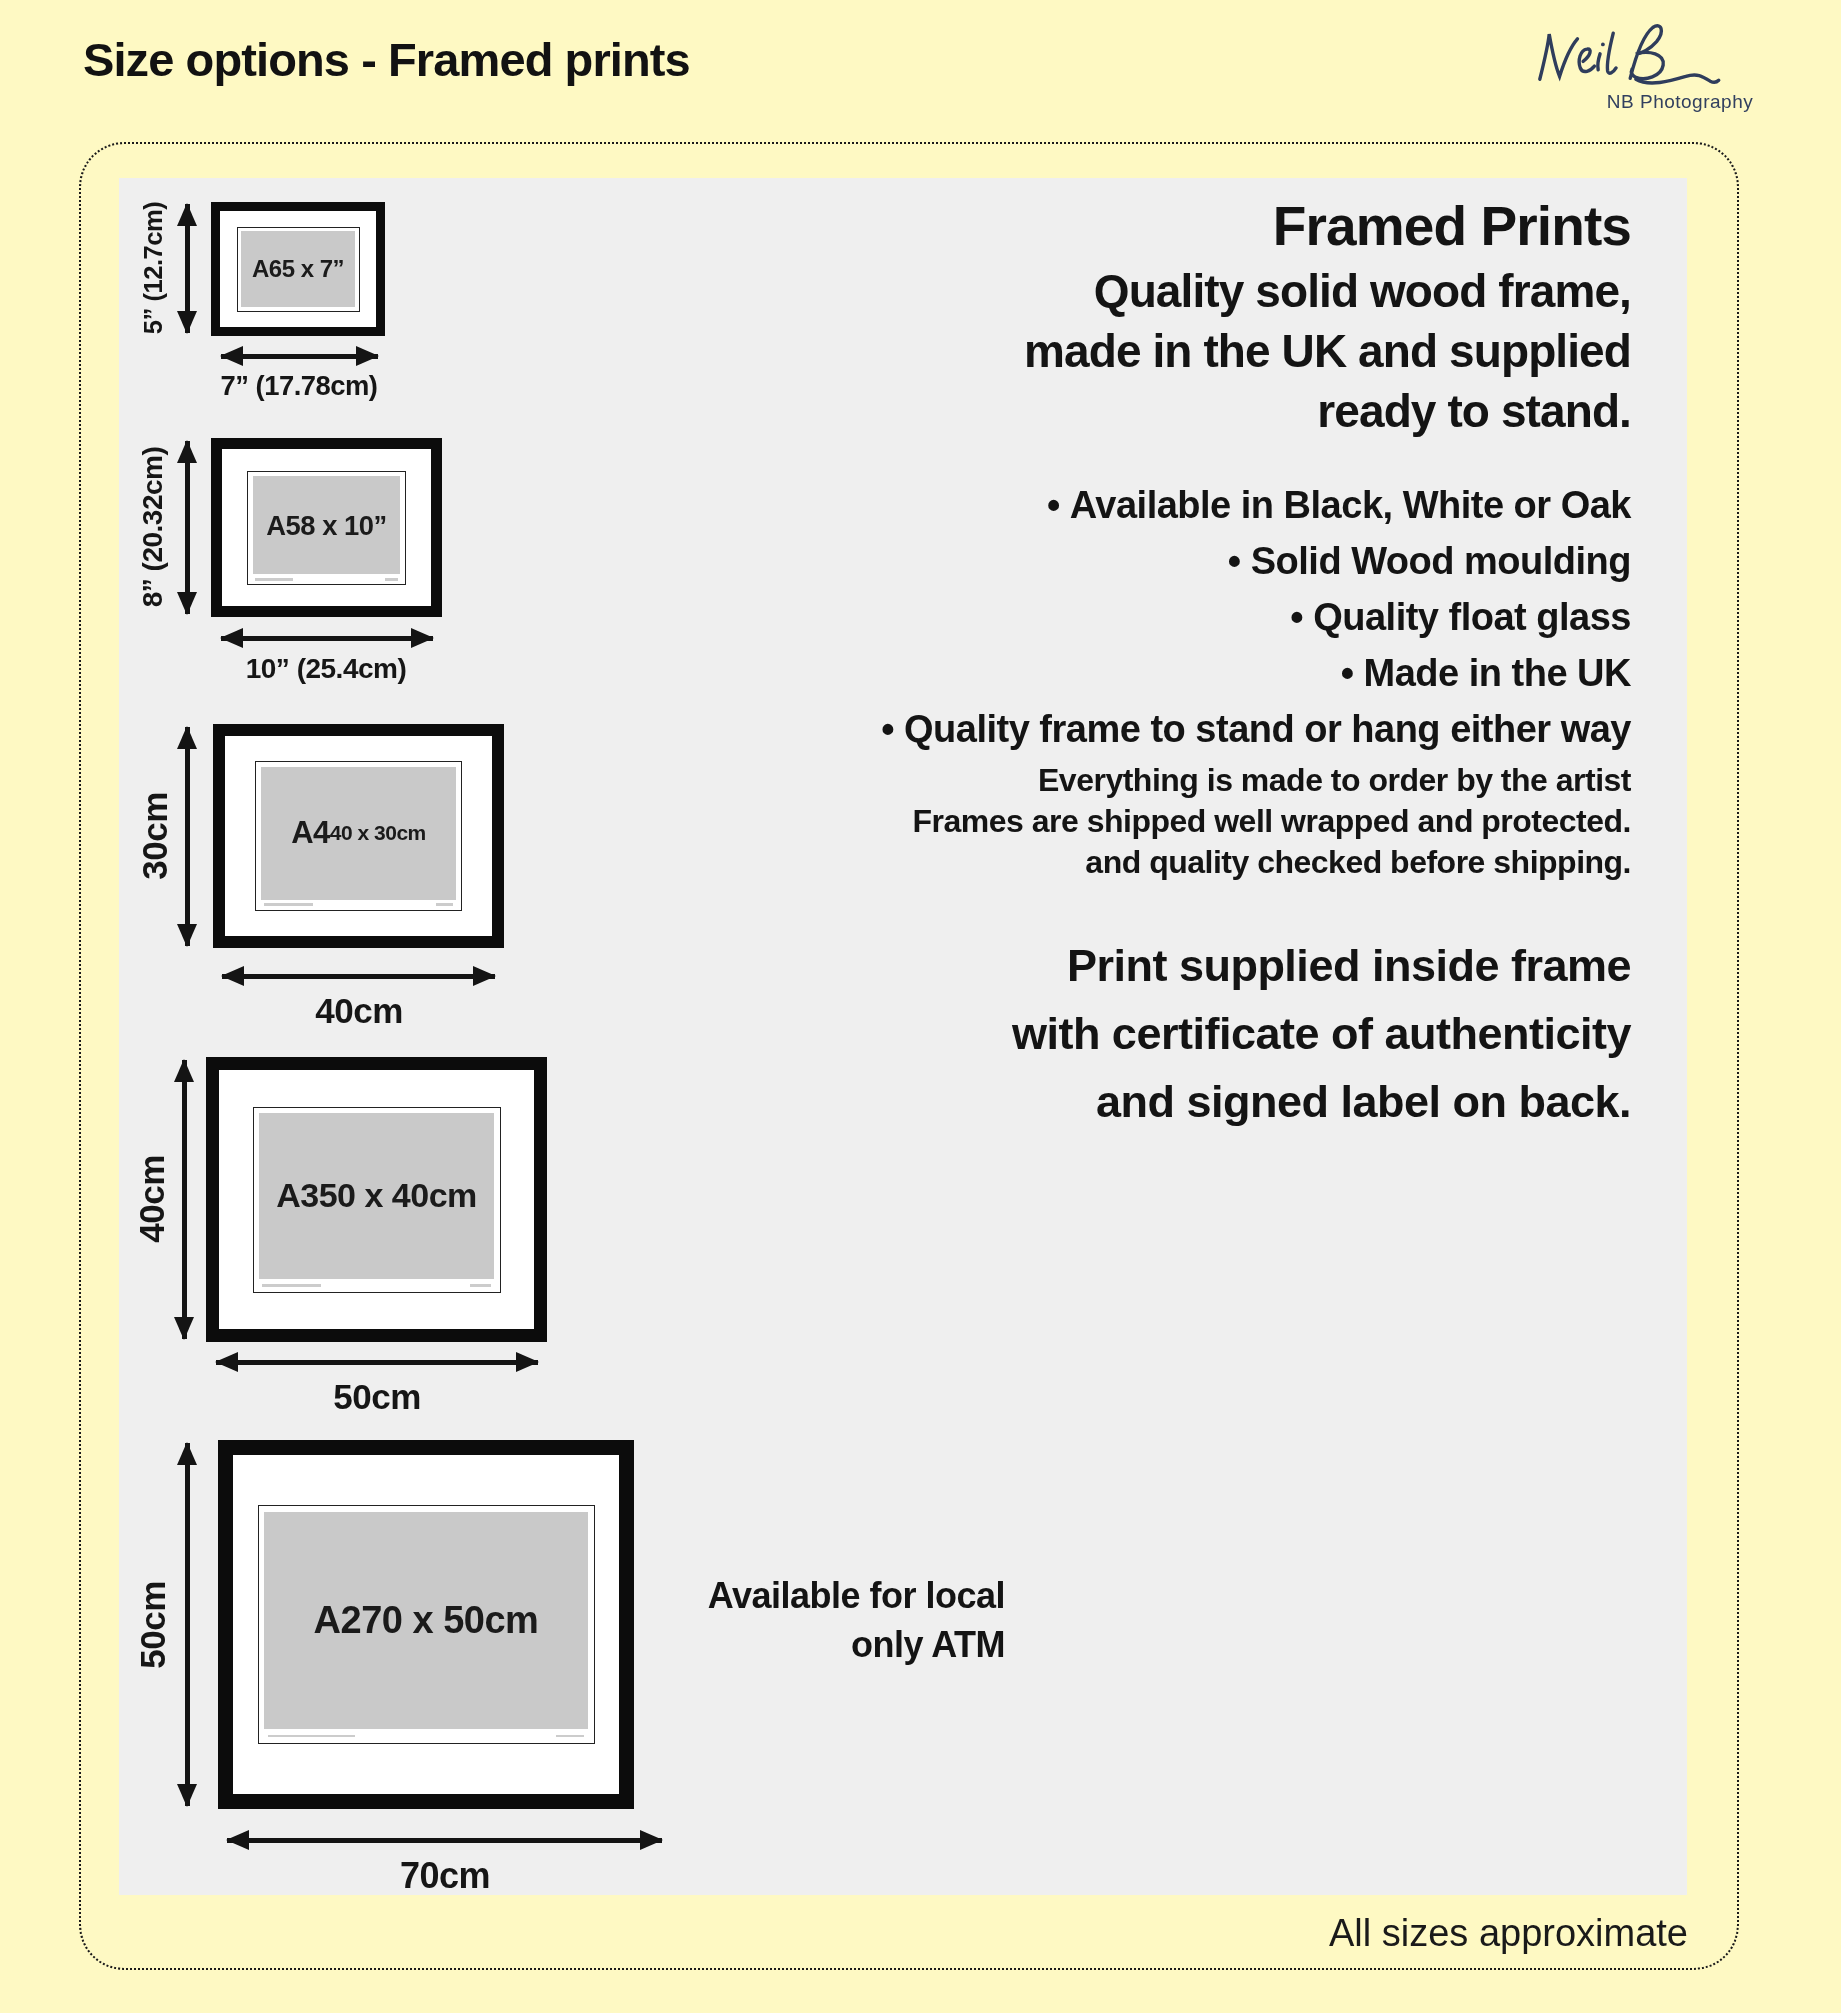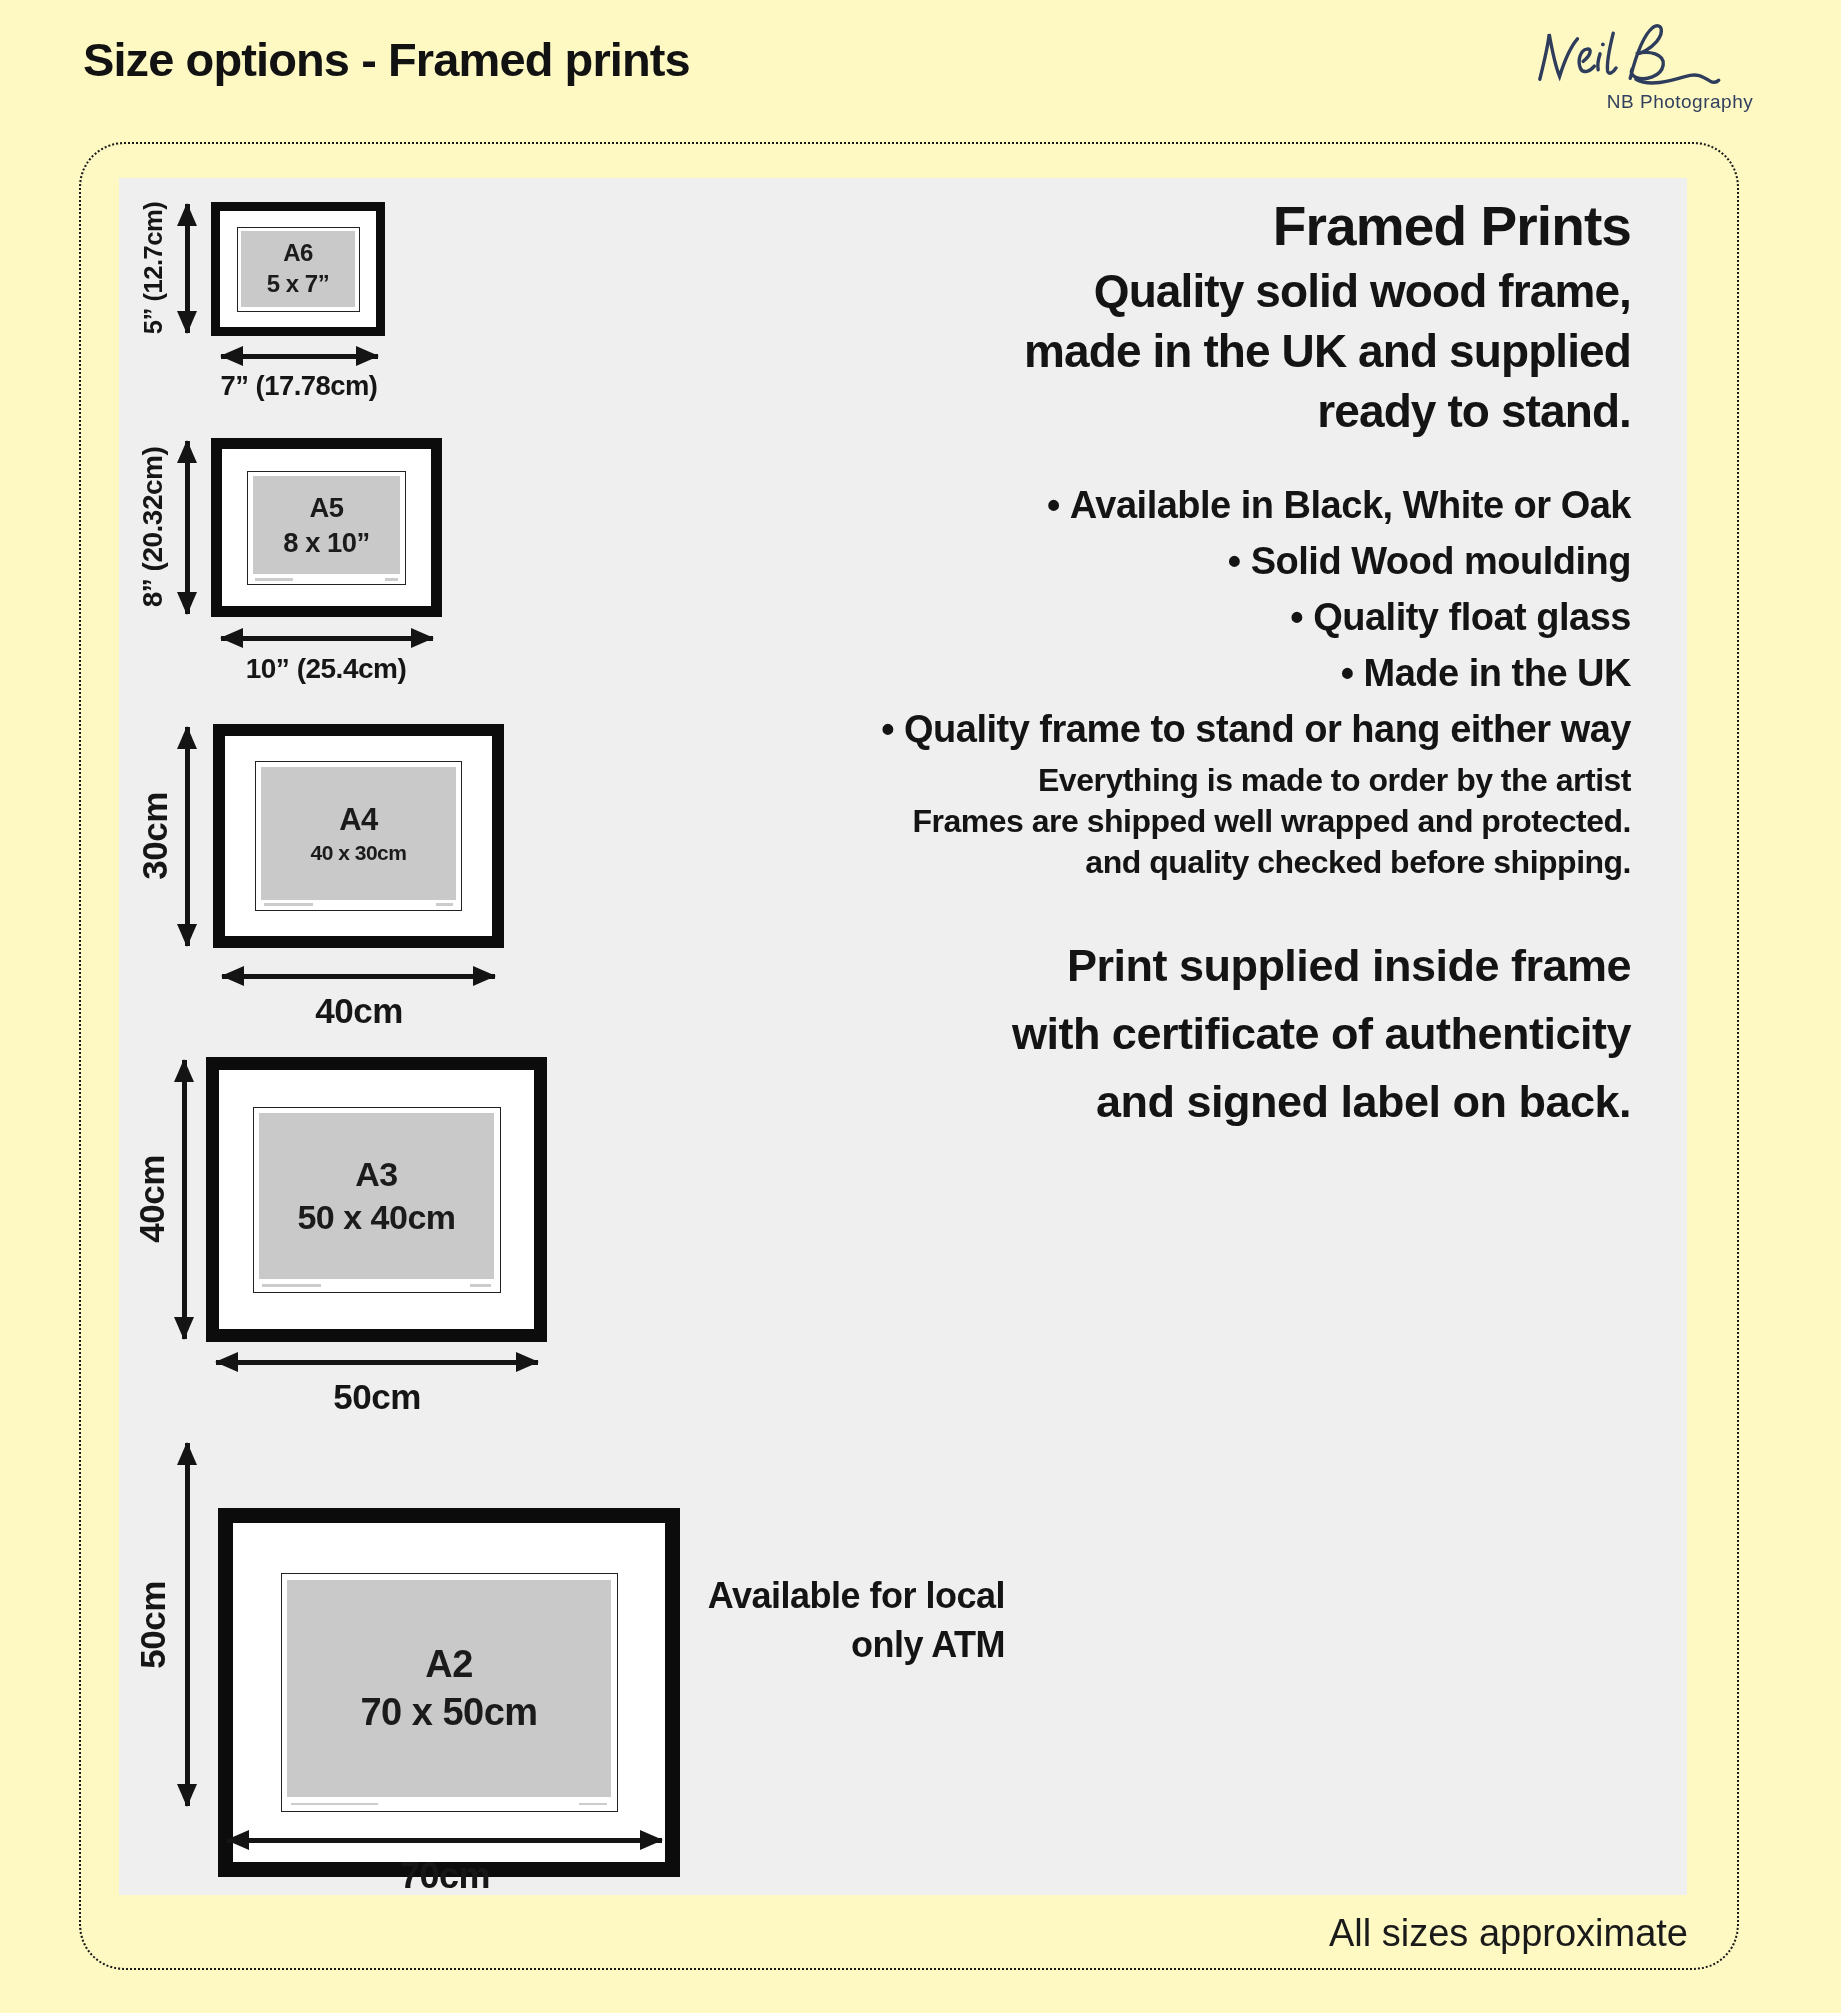--- a/index.html
+++ b/index.html
@@ -19,21 +19,21 @@
               border:2.8px dotted #1a1a1a;border-radius:45px;box-sizing:border-box;}
   .gray-panel{position:absolute;left:119px;top:178px;width:1568px;height:1717px;background:#efefef;}
   .sizes-note{position:absolute;right:154px;top:1912px;font-size:38px;font-weight:400;
               color:#1a1a1a;white-space:nowrap;}
 
   
   .frame{position:absolute;background:#ffffff;border-style:solid;border-color:#0c0c0c;
          box-sizing:border-box;}
   .print{position:absolute;inset:0;margin:auto;background:#ffffff;border:1.9px solid #222222;
          box-sizing:border-box;display:flex;position:absolute;}
-  .print-img{flex:1;background:#c9c9c9;display:flex;flex-direction:column;align-items:center;
+  .print-img{flex:1;background:#c9c9c9;display:flex;flex-direction:row;align-items:center;
              justify-content:center;}
   .print-name,.print-size{font-weight:700;color:#1b1b1b;line-height:1.28;letter-spacing:-0.5px;
              white-space:nowrap;}
   .cap{position:absolute;height:2.8px;background:#cccccc;}
 
   
   .varrow{position:absolute;width:4.7px;background:#141414;}
   .varrow::before{content:"";position:absolute;top:-0.9px;left:50%;transform:translateX(-50%);
       border-left:10.4px solid transparent;border-right:10.4px solid transparent;
       border-bottom:23px solid #141414;}
@@ -156,21 +156,21 @@
         <div class="cap" style="right:8.5px;bottom:4.7px;width:21px;"></div>
       </div>
     </div>
     <div class="harrow" style="left:216px;top:1360px;width:322px;"></div>
     <span class="hlabel" style="left:377px;top:1377px;font-size:35px;">50cm</span>
   </div>
 
   <div>
     <span class="vlabel" style="left:153px;top:1625px;font-size:35px;">50cm</span>
     <div class="varrow" style="left:185px;top:1443px;height:363px;"></div>
-    <div class="frame" style="left:218px;top:1508px;width:462px;height:369px;border-width:15px;">
+    <div class="frame" style="left:218px;top:1440px;width:416px;height:369px;border-width:15px;">
       <div class="print" style="width:337px;height:239px;padding:5.7px 5.7px 14px 5.7px;">
         <div class="print-img">
           <span class="print-name" style="font-size:38px;">A2</span>
           <span class="print-size" style="font-size:38px;">70 x 50cm</span>
         </div>
         <div class="cap" style="left:9.5px;bottom:5.7px;width:87px;"></div>
         <div class="cap" style="right:9.5px;bottom:5.7px;width:28px;"></div>
       </div>
     </div>
     <div class="harrow" style="left:227px;top:1838px;width:435px;"></div>

